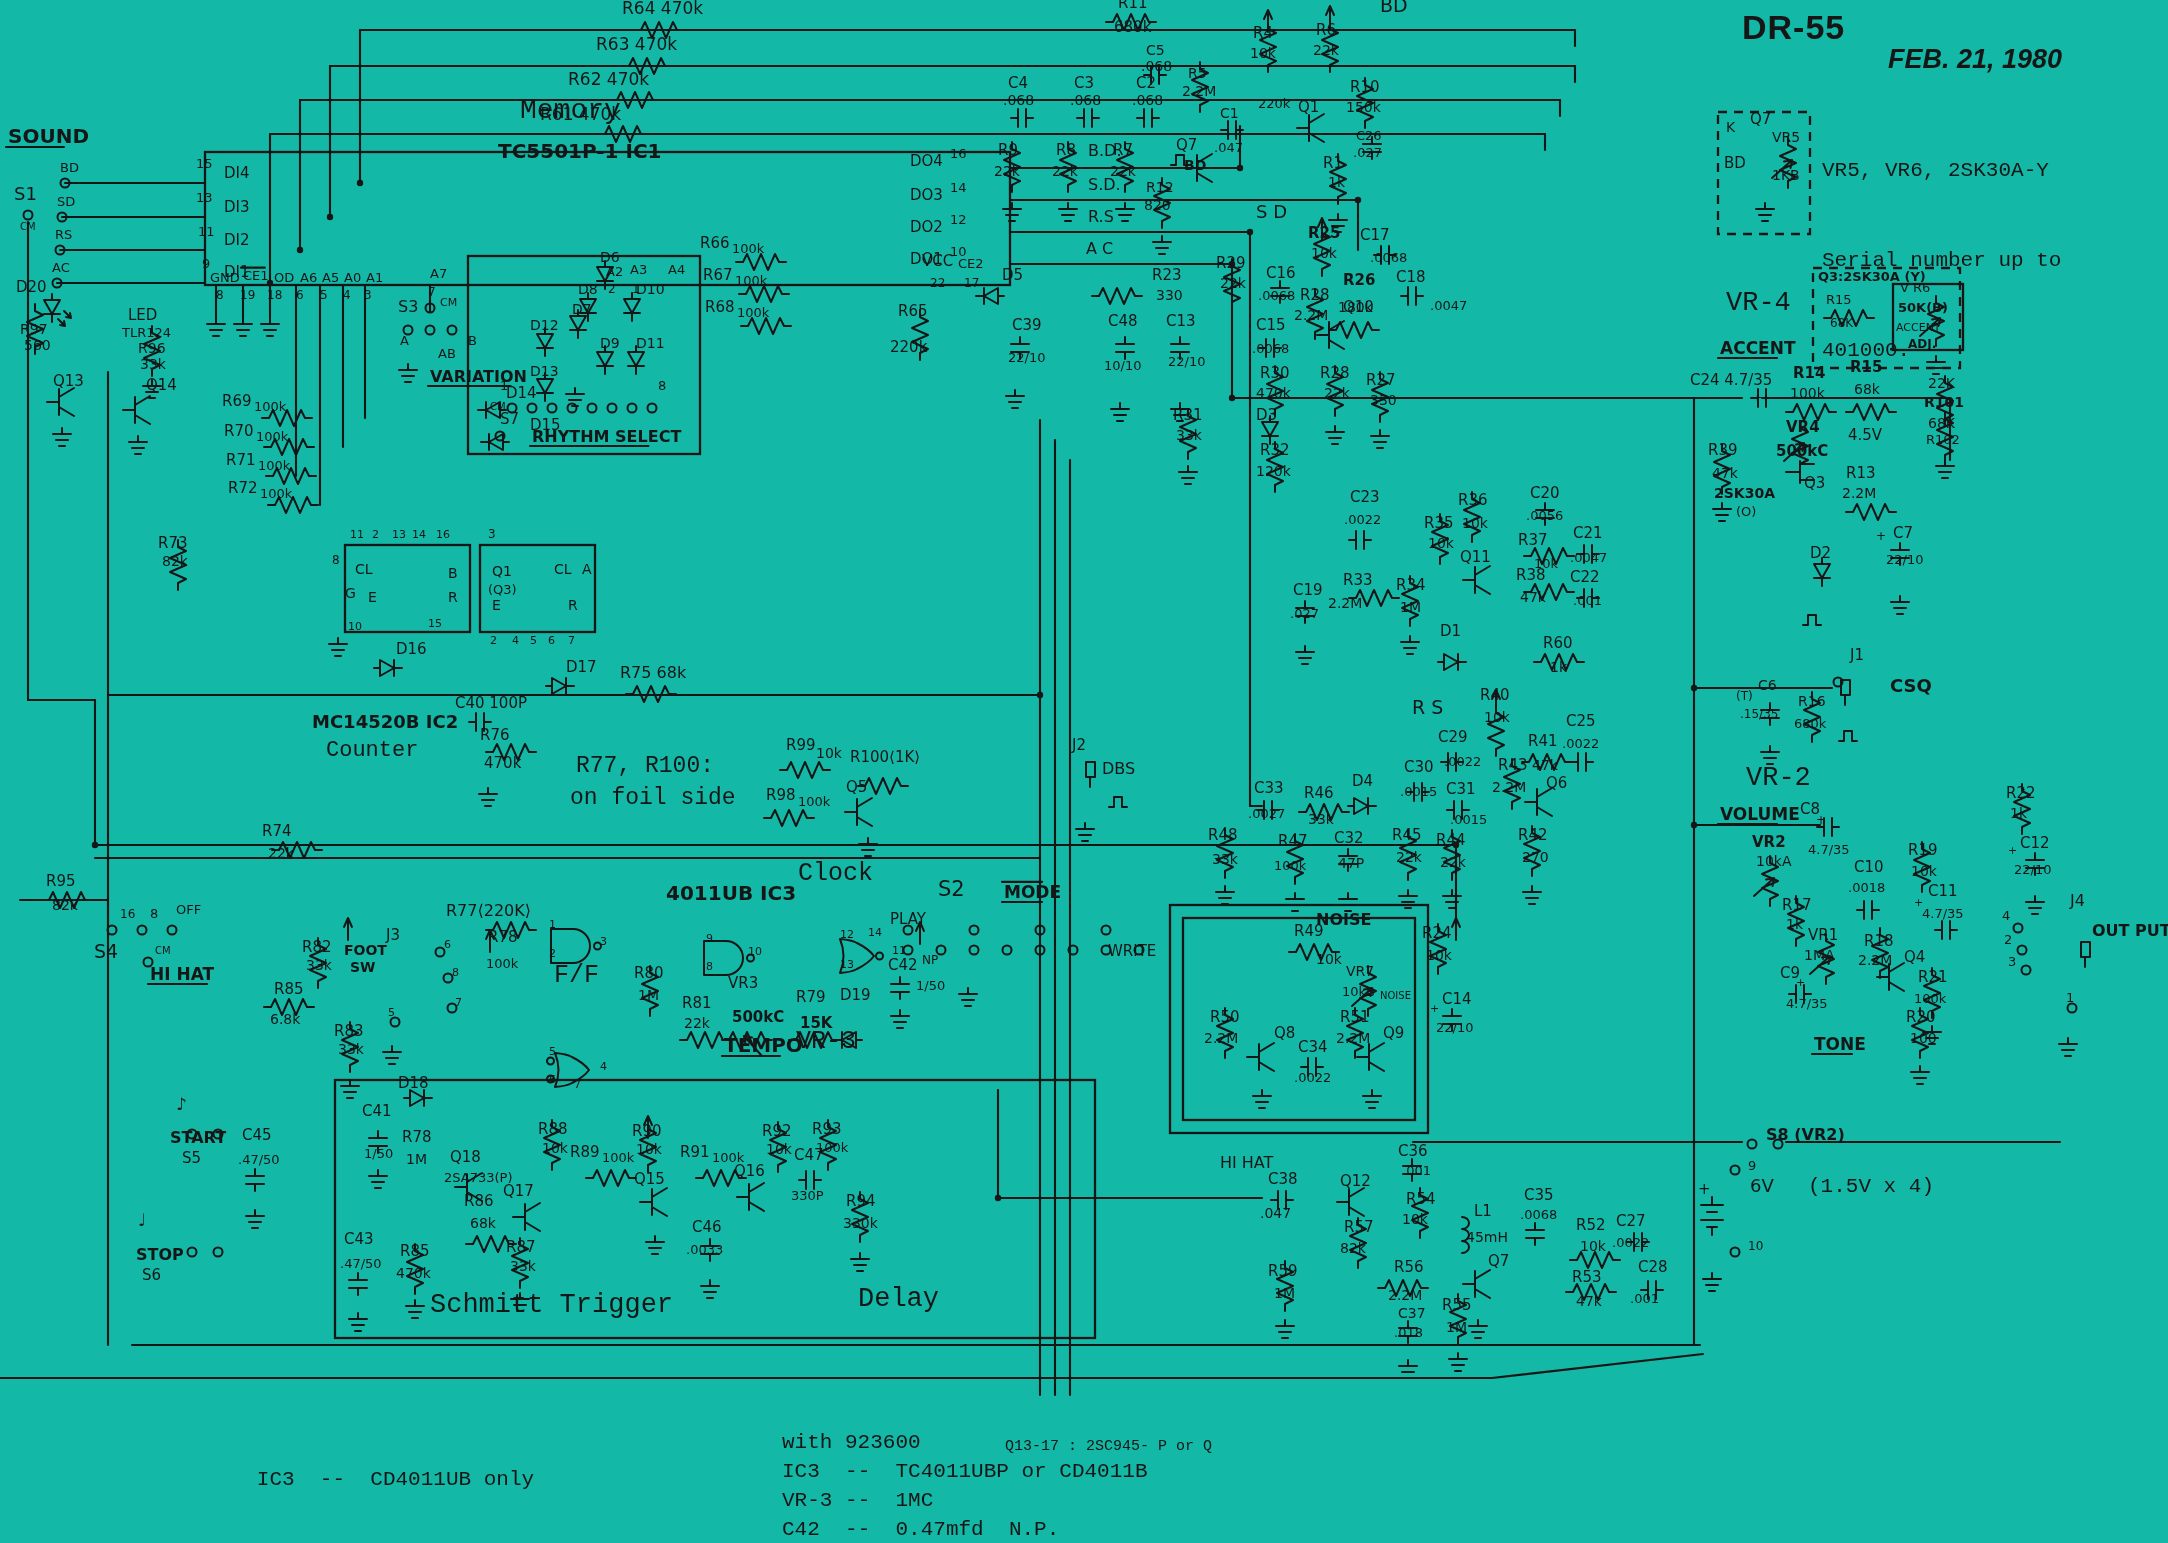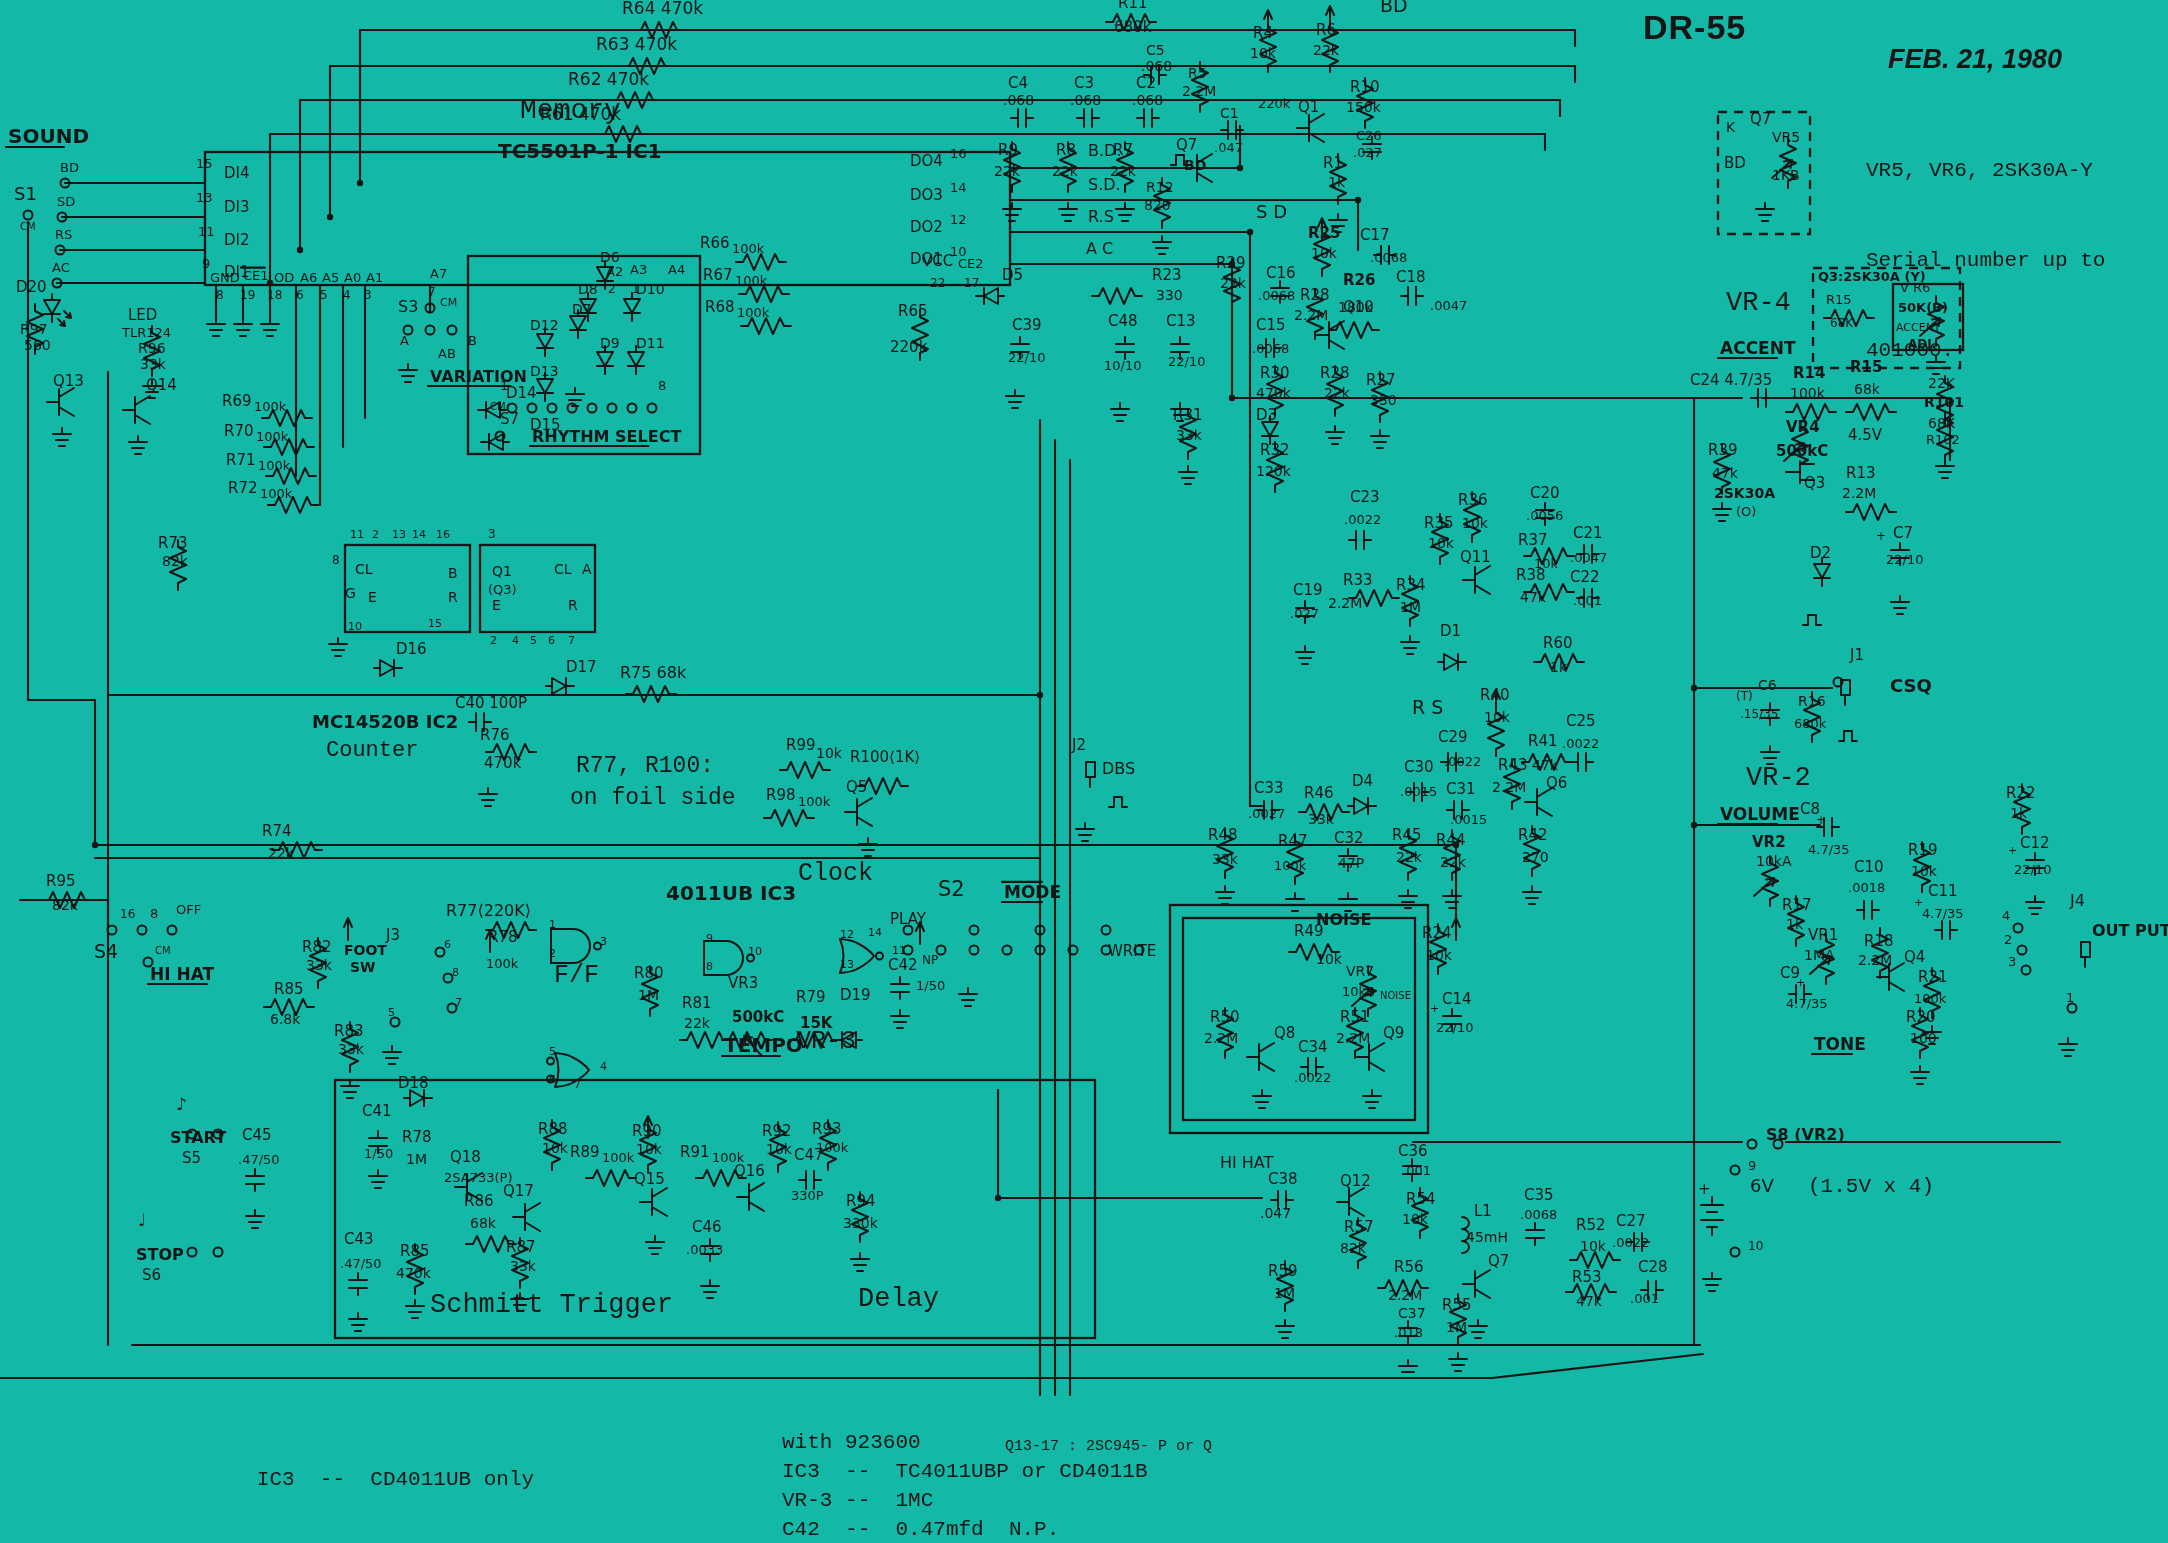--- a/index.html
+++ b/index.html
@@ -1622,24 +1622,24 @@
       <text x="1638" y="1272" font-size="15" font-family="&quot;DejaVu Sans&quot;,sans-serif" font-weight="normal">C28</text>
       <text x="1630" y="1303" font-size="13" font-family="&quot;DejaVu Sans&quot;,sans-serif" font-weight="normal">.001</text>
       <text x="1766" y="1140" font-size="16" font-family="&quot;DejaVu Sans&quot;,sans-serif" font-weight="bold">S8 (VR2)</text>
       <text x="1748" y="1170" font-size="13" font-family="&quot;DejaVu Sans&quot;,sans-serif" font-weight="normal">9</text>
       <text x="1698" y="1194" font-size="15" font-family="&quot;DejaVu Sans&quot;,sans-serif" font-weight="normal">+</text>
       <text x="1750" y="1192" font-size="18" font-family="&quot;DejaVu Sans&quot;,sans-serif" font-weight="normal">6V</text>
       <text x="1808" y="1192" font-size="21" font-family="&quot;Liberation Mono&quot;,&quot;DejaVu Sans Mono&quot;,monospace" font-weight="normal">(1.5V x 4)</text>
       <text x="1748" y="1250" font-size="12" font-family="&quot;DejaVu Sans&quot;,sans-serif" font-weight="normal">10</text>
     </svg>
 
-  <div class="ovl title" style="left:1643px;top:8px;">DR-55</div>
+  <div class="ovl title" style="left:1742px;top:8px;">DR-55</div>
   <div class="ovl date" style="left:1888px;top:44px;">FEB. 21, 1980</div>
 
-  <div class="ovl mono note" style="left:1822px;top:96px;margin-left:44px;">
+  <div class="ovl mono note" style="left:1822px;top:96px;">
     <div>VR5, VR6, 2SK30A-Y</div>
     <div>Serial number up to</div>
     <div>401000.</div>
   </div>
 
   <div class="ovl mono tnote" style="left:1005px;top:1438px;">Q13-17 : 2SC945- P or Q</div>
 
   <div class="ovl" style="left:140px;top:1398px;">
     <table class="rev">
       <tbody>

